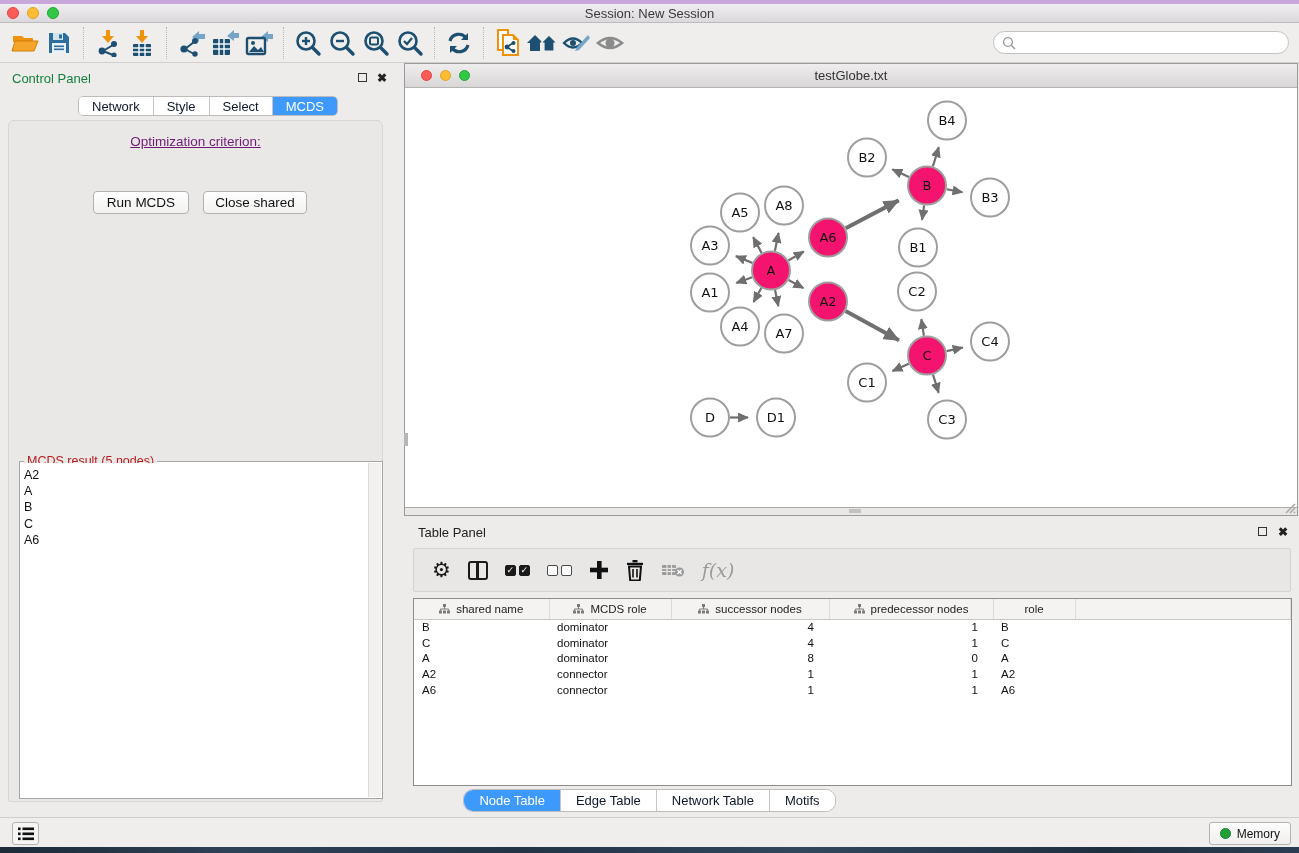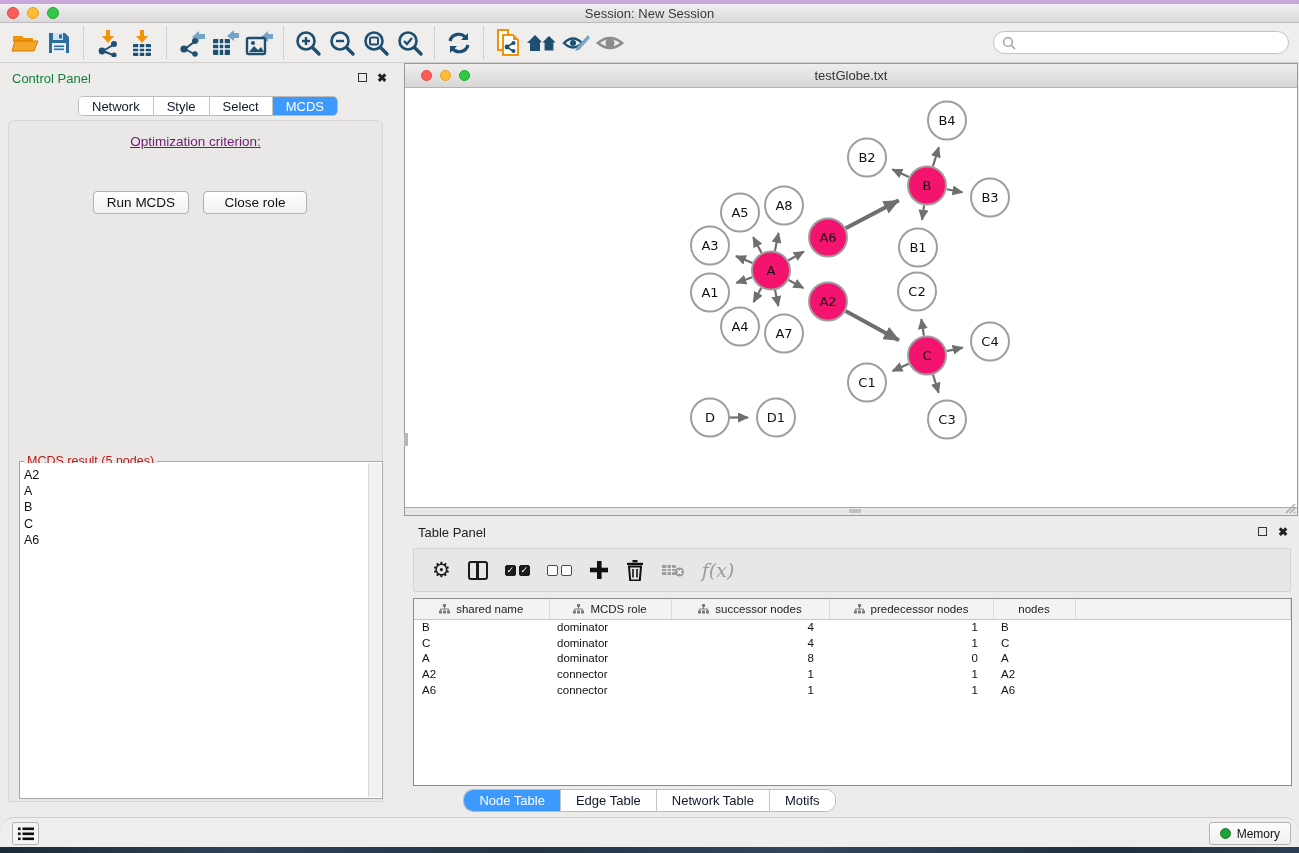--- a/index.html
+++ b/index.html
@@ -95,21 +95,21 @@
     font-weight:normal; font-size:11.5px; color:#222; height:20px; text-align:center; white-space:nowrap; overflow:hidden; }
   .datatable th .hcell { display:flex; align-items:center; justify-content:center; gap:6px; }
   .datatable td { font-size:11.5px; color:#111; height:15.8px; padding:0 8px; white-space:nowrap; overflow:hidden; }
   .datatable td.num { text-align:right; padding-right:15px; }
 
   .tp-tabs { position:absolute; left:0; top:789px; width:1299px; display:flex; justify-content:center; }
   .tp-tabs-inner { display:flex; border:1px solid #BEBCBA; border-radius:10px; overflow:hidden; background:#fff; height:23px; }
   .tp-tabs-inner .seg { padding:2px 15px; }
 
   
-  .statusbar { position:absolute; left:0; top:817px; width:1299px; height:30px; background:#EFEEED; border-top:1px solid #CFCDCB;border-radius:15px; }
+  .statusbar { position:absolute; left:0; top:817px; width:1299px; height:30px; background:#EFEEED; border-top:1px solid #CFCDCB; }
   .list-btn { position:absolute; left:12px; top:4px; width:27px; height:23px; background:#F6F5F4;
     border:1px solid #B5B3B1; border-radius:3px; display:flex; align-items:center; justify-content:center; }
   .memory-btn { position:absolute; right:8px; top:4px; height:23px; padding:0 10px;
     background:linear-gradient(#FDFDFD,#F0EFEE); border:1px solid #B5B3B1; border-radius:3px;
     display:flex; align-items:center; gap:6px; font-size:12px; color:#111; }
   .mem-dot { width:11px; height:11px; border-radius:50%; background:#21A038; border:1px solid #168029; }
 </style>
 </head>
 <body>
 
@@ -291,21 +291,21 @@
   <div class="cp-tabs">
     <div class="seg">Network</div>
     <div class="seg">Style</div>
     <div class="seg">Select</div>
     <div class="seg active">MCDS</div>
   </div>
 
   <div class="cp-body">
     <div class="opt-label">Optimization criterion:</div>
     <div class="btn" style="left:84px;top:70px;width:96px;">Run MCDS</div>
-    <div class="btn" style="left:194px;top:70px;width:104px;">Close role</div>
+    <div class="btn" style="left:194px;top:70px;width:104px;">Close shared</div>
 
     <div class="groupbox">
       <span class="legend">MCDS result (5 nodes)</span>
       <div class="mcds-list">
           <div class="mcds-item">A2</div>
           <div class="mcds-item">A</div>
           <div class="mcds-item">B</div>
           <div class="mcds-item">C</div>
           <div class="mcds-item">A6</div>
         </div>
@@ -550,21 +550,21 @@
                     <line x1="1.5" y1="5" x2="9.5" y2="5"></line>
                     <line x1="1.5" y1="5" x2="1.5" y2="6.5"></line>
                     <line x1="9.5" y1="5" x2="9.5" y2="6.5"></line>
                   </g>
                 </svg>
                 <span>predecessor nodes</span>
               </span>
             </th>
             <th>
               <span class="hcell">
-                <span>nodes</span>
+                <span>role</span>
               </span>
             </th>
             <th></th>
           </tr>
         </thead>
       <tbody id="table-body">
           <tr>
             <td>B</td>
             <td>dominator</td>
             <td class="num">4</td>

